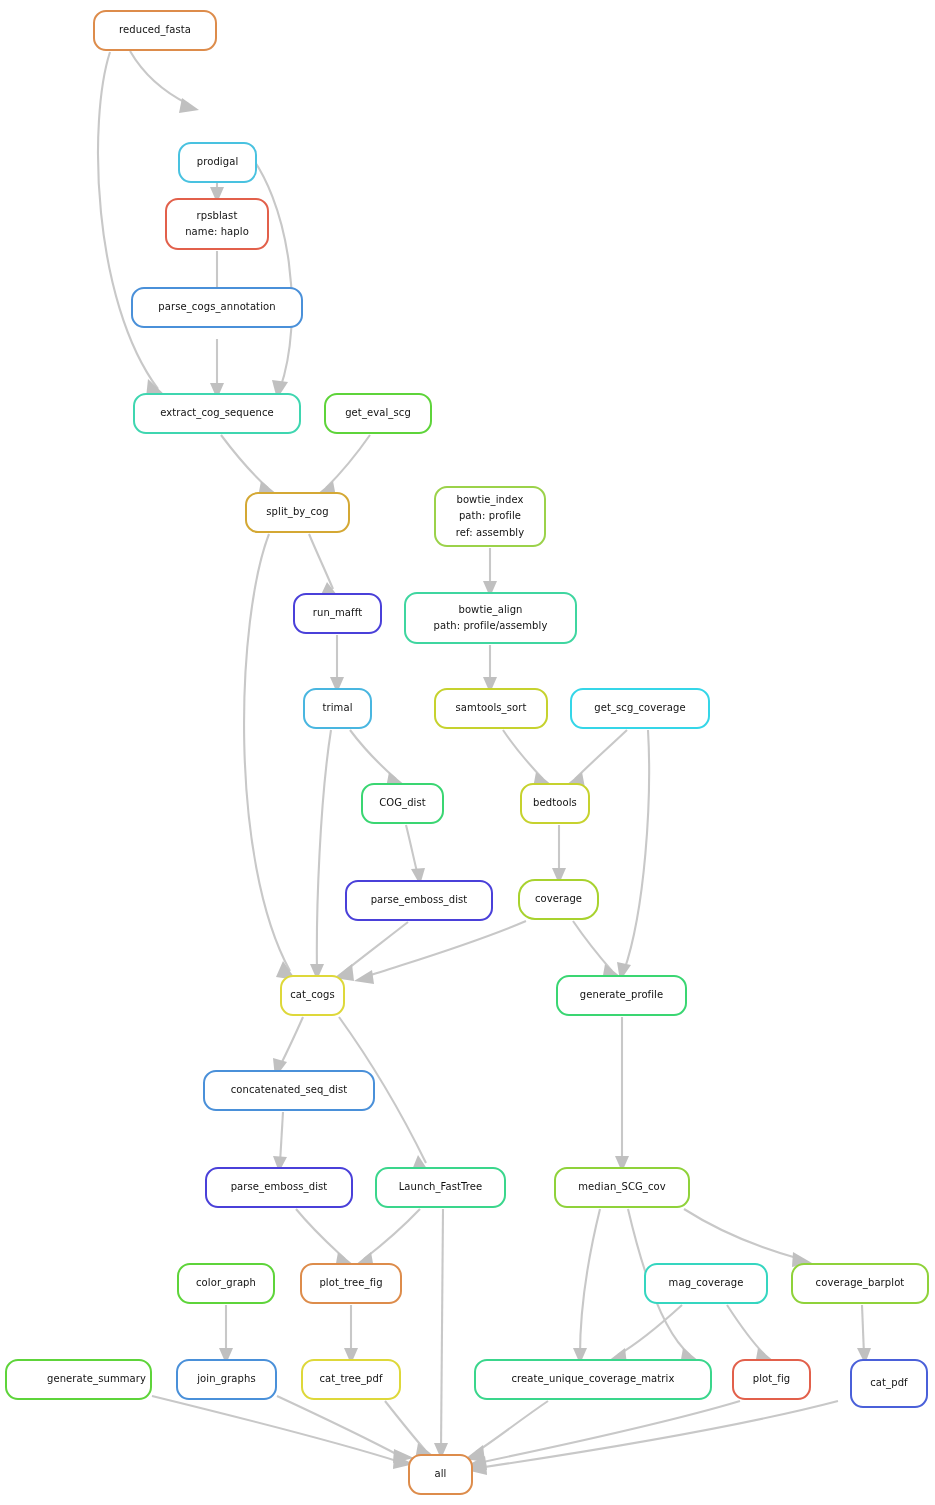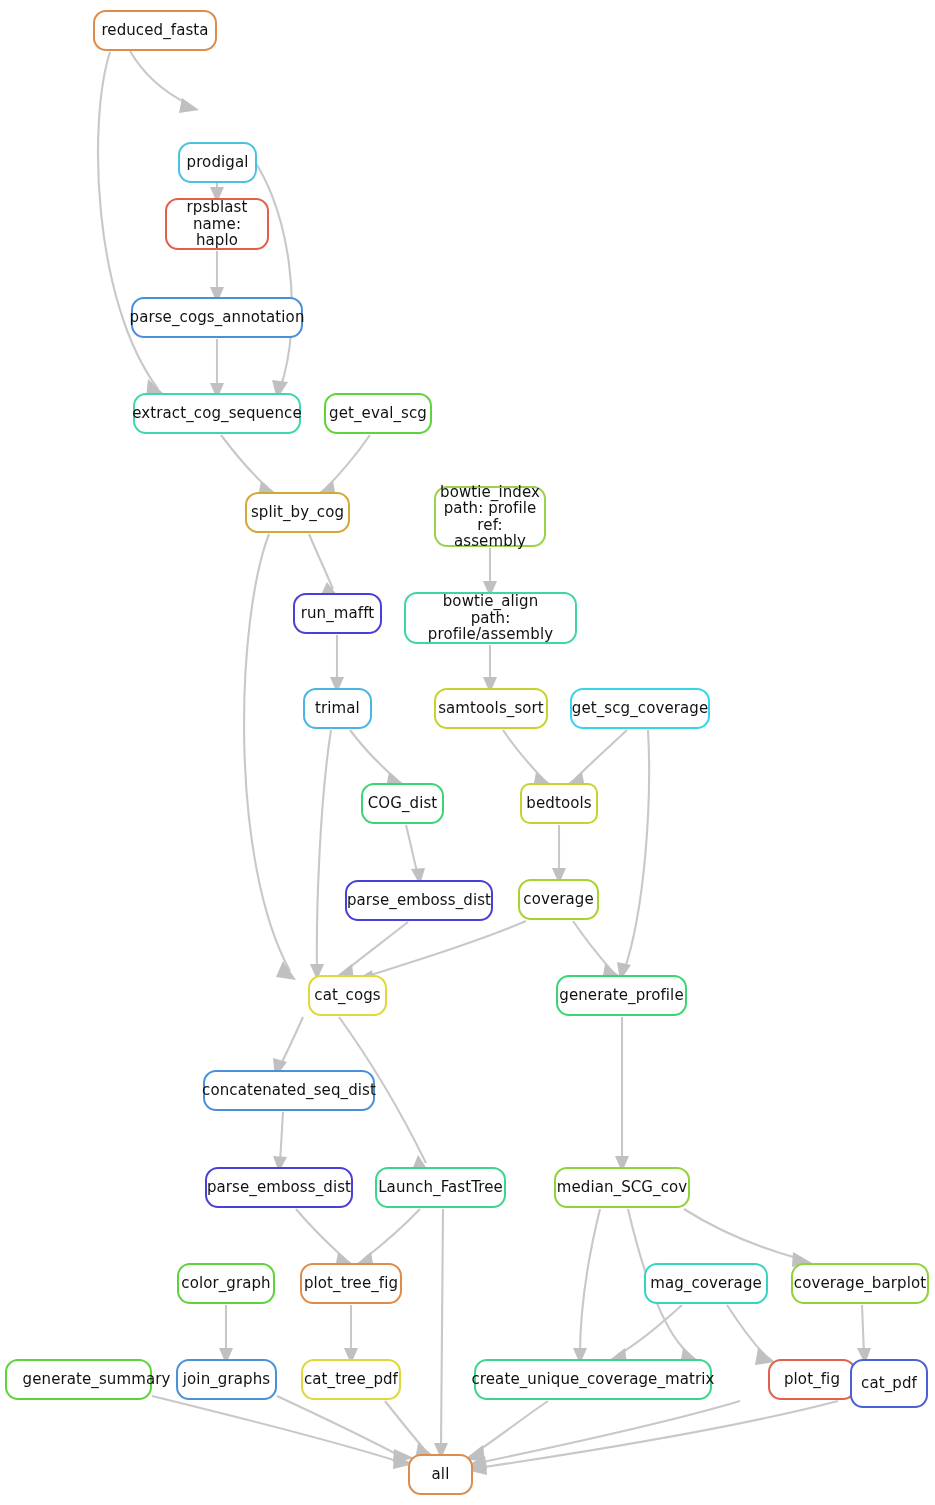--- a/index.html
+++ b/index.html
@@ -5,21 +5,21 @@
   html,body{margin:0;padding:0;background:#ffffff;}
   #canvas{position:relative;width:935px;height:1505px;background:#ffffff;
           font-family:"DejaVu Sans","Liberation Sans",sans-serif;overflow:hidden;}
   svg.edges{position:absolute;left:0;top:0;width:935px;height:1505px;}
   .edge{fill:none;stroke:#c8c8c8;stroke-width:2.1;}
   .arrow{fill:#c0c0c0;}
   .node{position:absolute;box-sizing:border-box;background:#ffffff;
         border:2.2px solid #888;border-radius:13px;
         display:flex;align-items:center;justify-content:center;
         text-align:center;color:#111111;z-index:5;}
-  .node .lbl{font-size:15px;line-height:16.5px;white-space:pre-line;
+  .node .lbl{font-size:10px;line-height:16.5px;white-space:pre-line;
              letter-spacing:0.1px;padding:0 8px;}
 </style>
 </head>
 <body>
 
 <div id="canvas">
   <svg class="edges" viewBox="0 0 935 1505" id="edge-svg">
       <path d="M130,51 C141,70 160,90 188,104" class="edge" stroke="#c8c8c8"></path>
       <path d="M182,98 L199,110 L179,113 Z" class="arrow" fill="#c0c0c0"></path>
       <path d="M110,52 C88,120 92,300 158,389" class="edge" stroke="#c8c8c8"></path>
@@ -113,21 +113,21 @@
       <div class="node" style="left: 93px; top: 10px; width: 124px; height: 41px; border-color: rgb(221, 140, 75);">
         <span class="lbl">reduced_fasta</span>
       </div>
       <div class="node" style="left: 178px; top: 105px; width: 79px; height: 41px; border-color: rgb(73, 194, 224); margin-top: 37px;">
         <span class="lbl">prodigal</span>
       </div>
       <div class="node" style="left: 165px; top: 198px; width: 104px; height: 52px; border-color: rgb(226, 96, 75);">
         <span class="lbl">rpsblast
 name: haplo</span>
       </div>
-      <div class="node" style="left: 131px; top: 297px; width: 172px; height: 41px; border-color: rgb(74, 144, 217);">
+      <div class="node" style="left: 131px; top: 287px; width: 172px; height: 41px; border-color: rgb(74, 144, 217);">
         <span class="lbl">parse_cogs_annotation</span>
       </div>
       <div class="node" style="left: 133px; top: 393px; width: 168px; height: 41px; border-color: rgb(63, 214, 176);">
         <span class="lbl">extract_cog_sequence</span>
       </div>
       <div class="node" style="left: 324px; top: 393px; width: 108px; height: 41px; border-color: rgb(94, 212, 58);">
         <span class="lbl">get_eval_scg</span>
       </div>
       <div class="node" style="left: 245px; top: 492px; width: 105px; height: 41px; border-color: rgb(212, 168, 52);">
         <span class="lbl">split_by_cog</span>
@@ -149,30 +149,30 @@
       </div>
       <div class="node" style="left: 434px; top: 688px; width: 114px; height: 41px; border-color: rgb(198, 210, 46);">
         <span class="lbl">samtools_sort</span>
       </div>
       <div class="node" style="left: 570px; top: 688px; width: 140px; height: 41px; border-color: rgb(53, 214, 232);">
         <span class="lbl">get_scg_coverage</span>
       </div>
       <div class="node" style="left: 361px; top: 783px; width: 83px; height: 41px; border-color: rgb(58, 214, 114);">
         <span class="lbl">COG_dist</span>
       </div>
-      <div class="node" style="left: 520px; top: 783px; width: 78px; height: 41px; border-color: rgb(198, 210, 46); border-radius: 10px;">
+      <div class="node" style="left: 520px; top: 783px; width: 70px; height: 41px; border-color: rgb(198, 210, 46);">
         <span class="lbl">bedtools</span>
       </div>
       <div class="node" style="left: 345px; top: 880px; width: 148px; height: 41px; border-color: rgb(74, 64, 217);">
         <span class="lbl">parse_emboss_dist</span>
       </div>
-      <div class="node" style="left: 518px; top: 879px; width: 81px; height: 41px; border-color: rgb(168, 210, 46);">
+      <div class="node" style="left: 518px; top: 879px; width: 81px; height: 41px; border-color: rgb(168, 210, 46); border-radius: 17px;">
         <span class="lbl">coverage</span>
       </div>
-      <div class="node" style="left: 280px; top: 975px; width: 79px; height: 41px; border-color: rgb(222, 216, 58); margin-left: 28px;">
+      <div class="node" style="left: 280px; top: 975px; width: 65px; height: 41px; border-color: rgb(222, 216, 58);">
         <span class="lbl">cat_cogs</span>
       </div>
       <div class="node" style="left: 556px; top: 975px; width: 131px; height: 41px; border-color: rgb(58, 214, 114);">
         <span class="lbl">generate_profile</span>
       </div>
       <div class="node" style="left: 203px; top: 1070px; width: 172px; height: 41px; border-color: rgb(74, 144, 217);">
         <span class="lbl">concatenated_seq_dist</span>
       </div>
       <div class="node" style="left: 205px; top: 1167px; width: 148px; height: 41px; border-color: rgb(74, 64, 217);">
         <span class="lbl">parse_emboss_dist</span>
@@ -200,21 +200,21 @@
       </div>
       <div class="node" style="left: 176px; top: 1359px; width: 101px; height: 41px; border-color: rgb(74, 144, 217);">
         <span class="lbl">join_graphs</span>
       </div>
       <div class="node" style="left: 301px; top: 1359px; width: 100px; height: 41px; border-color: rgb(222, 216, 58);">
         <span class="lbl">cat_tree_pdf</span>
       </div>
       <div class="node" style="left: 474px; top: 1359px; width: 238px; height: 41px; border-color: rgb(58, 214, 140);">
         <span class="lbl">create_unique_coverage_matrix</span>
       </div>
-      <div class="node" style="left: 768px; top: 1359px; width: 88px; height: 41px; border-color: rgb(226, 96, 75);">
+      <div class="node" style="left: 732px; top: 1359px; width: 79px; height: 41px; border-color: rgb(226, 96, 75);">
         <span class="lbl">plot_fig</span>
       </div>
       <div class="node" style="left: 826px; top: 1359px; width: 78px; height: 49px; border-color: rgb(74, 96, 217); margin-left: 24px;">
         <span class="lbl">cat_pdf</span>
       </div>
       <div class="node" style="left: 408px; top: 1454px; width: 65px; height: 41px; border-color: rgb(221, 140, 75);">
         <span class="lbl">all</span>
       </div>
     </div>
 </div>

